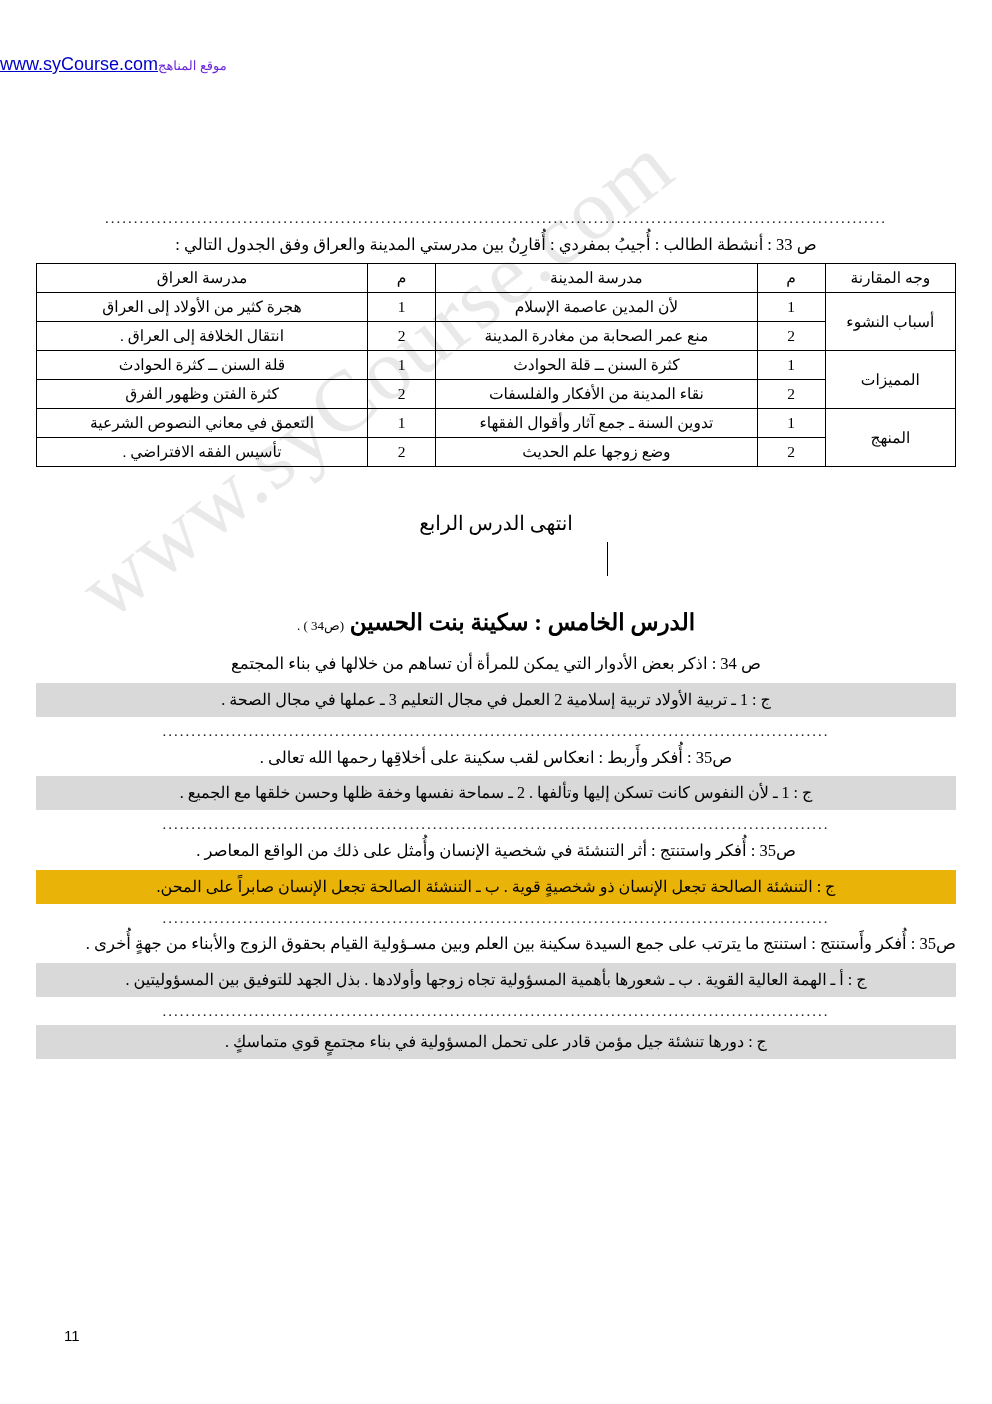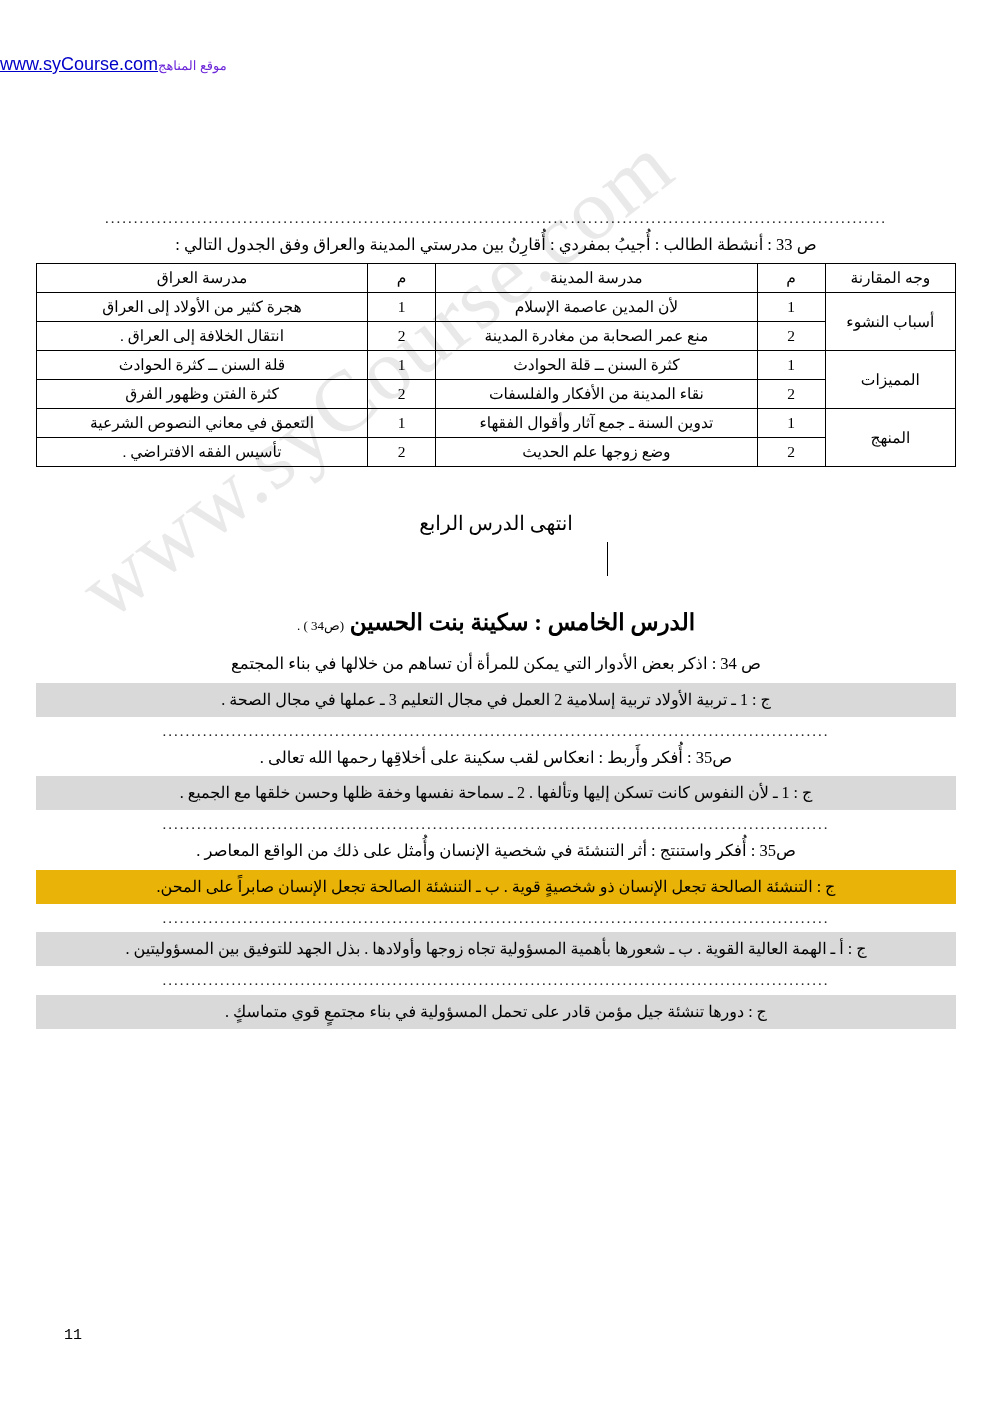--- a/index.html
+++ b/index.html
@@ -159,21 +159,21 @@
   .ans.light { background: #eab308; }
 
   .qa-block { margin-bottom: 2px; }
 
   
   .page-num {
     position: absolute;
     bottom: 60px;
     left: 64px;
     font-size: 15px;
-    font-family: Liberation Mono, monospace;
+    font-family: Liberation Sans, sans-serif;
     direction: ltr;
     z-index: 3;
     text-align: center;
   }
 </style>
 </head>
 <body>
 
 <div class="page">
 
@@ -267,20 +267,21 @@
       <div class="dots-line">....................................................................................................................</div>
     </div>
 
     <div class="qa-block">
       <div class="q-line center">ص35 : أُفكر واستنتج : أثر التنشئة في شخصية الإنسان وأُمثل على ذلك من الواقع المعاصر .</div>
       <div class="ans light">ج : التنشئة الصالحة تجعل الإنسان ذو شخصيةٍ قوية . ب ـ التنشئة الصالحة تجعل الإنسان صابراً على المحن.</div>
       <div class="dots-line">....................................................................................................................</div>
     </div>
 
     <div class="qa-block">
+      <div class="q-line">ص35 : أُفكر وأَستنتج : استنتج ما يترتب على جمع السيدة سكينة بين العلم وبين مسـؤولية القيام بحقوق الزوج والأبناء من جهةٍ أُخرى .</div>
       <div class="ans">ج : أ ـ الهمة العالية القوية . ب ـ شعورها بأهمية المسؤولية تجاه زوجها وأولادها . بذل الجهد للتوفيق بين المسؤوليتين .</div>
       <div class="dots-line">....................................................................................................................</div>
     </div>
 
     <div class="qa-block">
       <div class="ans">ج : دورها تنشئة جيل مؤمن قادر على تحمل المسؤولية في بناء مجتمعٍ قوي متماسكٍ .</div>
     </div>
 
   </div>
 

